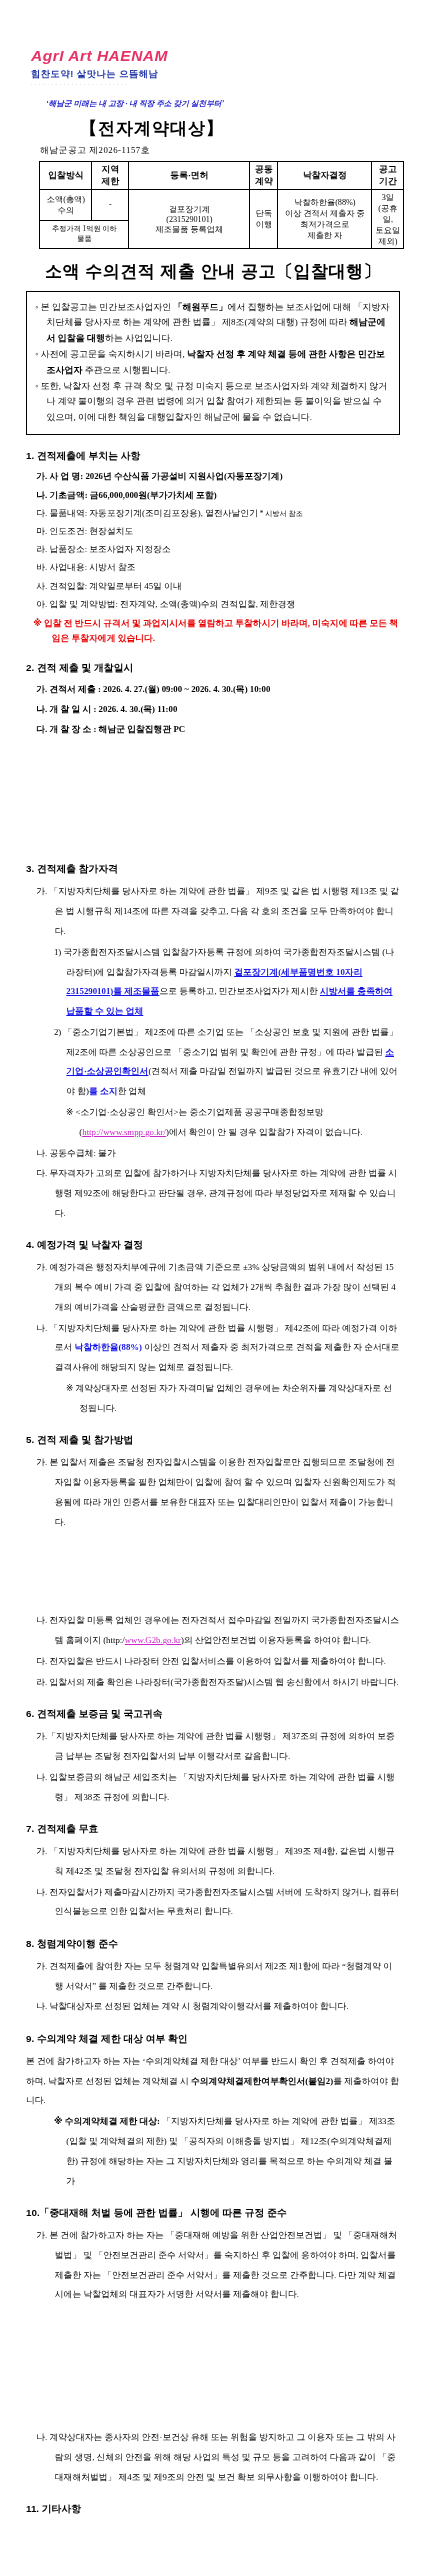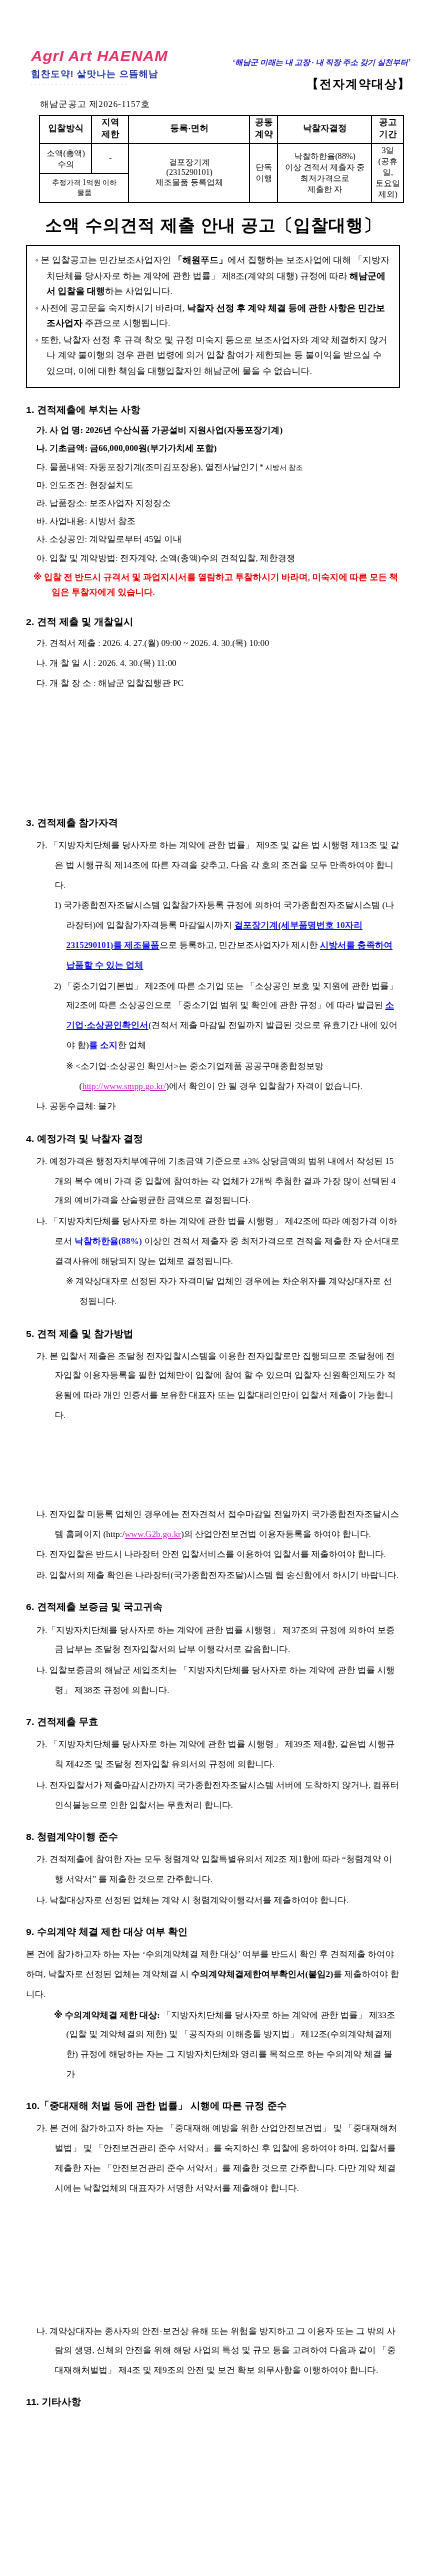--- a/index.html
+++ b/index.html
@@ -9,42 +9,42 @@
   .pre{white-space:pre-line;}
   .hang{padding-left:18.5px;text-indent:-18.5px;}
   .hang2{padding-left:30px;text-indent:-12.4px;}
   .hang3{padding-left:43px;text-indent:-13.4px;}
   .red{color:#e80000;font-weight:bold;}
   .blue{color:#1414e6;text-align:right;}
   .blueu{color:#1414e6;text-decoration:underline;font-weight:bold;}
   .mag{color:#cc22cc;text-decoration:underline;}
   .bold{font-weight:bold;}
   
-  .hdr{display:flex;justify-content:space-between;align-items:flex-start;padding:0 15.5px 0 31px;}
+  .hdr{display:flex;justify-content:center;align-items:flex-start;padding:0 15.5px 0 31px;flex-direction:column;}
   .logo1{color:#e73266;font-weight:bold;font-style:italic;font-size:15.5px;font-family:"Liberation Sans","DejaVu Sans",sans-serif;letter-spacing:0.5px;line-height:1.1;}
   .logo2{color:#2438a8;font-weight:bold;font-size:9.3px;font-family:"Liberation Sans","DejaVu Sans",sans-serif;margin-top:4.1px;letter-spacing:0.5px;}
   .logosub{font-size:3.6px;color:#666;margin-top:2.1px;letter-spacing:1px;}
-  .slogan{color:#2222cc;font-weight:bold;font-style:italic;font-size:7.7px;text-align:right;margin-top:11.3px;}
-  .etag{font-size:12px;font-weight:bold;text-align:right;margin-top:8.2px;letter-spacing:1px;}
+  .slogan{color:#2222cc;font-weight:bold;font-style:italic;font-size:7.7px;text-align:right;margin-top:11.3px;margin-left:15px;}
+  .etag{font-size:17px;font-weight:bold;text-align:right;margin-top:8.2px;letter-spacing:1px;}
   .docno{font-size:8.8px;margin:5.2px 0 4.1px 40px;letter-spacing:0.5px;}
   
   .itab{border-collapse:collapse;border:1.5px solid #000;table-layout:fixed;width:363px;margin-left:13.4px;font-size:8.2px;text-align:center;}
   .itab td{border:0.8px solid #000;padding:1.5px 1px;vertical-align:middle;}
   .itab .th{font-weight:bold;font-size:8.8px;}
   .itab .small{font-size:7.2px;}
   .mtitle{font-size:17px;font-weight:bold;text-align:center;letter-spacing:0.5px;margin-top:11.3px;font-family:"Liberation Sans","DejaVu Sans",sans-serif;}
   
   .nbox{border:1px solid #000;box-shadow:0 0 0 0.5px #fff inset;margin-top:8.2px;padding:6.2px 8.2px 7.2px 8.2px;font-size:9px;line-height:1.72;}
   .nbox .np{padding-left:11.3px;text-indent:-11.3px;margin:1px 0;}
   
   .sech{font-weight:bold;font-size:9.8px;margin:15.5px 0 6.2px 0;font-family:"Liberation Sans","DejaVu Sans",sans-serif;}
   .body17{font-size:8.8px;line-height:1.72;}
   .body17 .item{margin:3.1px 0 3.1px 10.3px;}
   .wide .item{line-height:2.25;margin:1px 0 1px 10.3px;}
-  .s2 .item{font-weight:normal;line-height:1.95;}
+  .s2 .item{font-weight:bold;line-height:1.95;}
   .note-red{margin:4.1px 0 0 7.2px;}
   .note-red2{margin:5.2px 0 0 25px;}
   .dashbox{border:0.5px dashed #888;margin:5.2px 15.5px 7.2px 24px;padding:3.1px 7.2px 5.2px 7.2px;}
   .dashtitle{text-align:center;font-weight:bold;font-size:9.5px;margin:1px 0 3.1px 0;}
   .dashbox .di{margin:3.1px 0 3.1px 5.2px;line-height:1.7;font-size:8.8px;}
 </style>
 </head>
 <body>
 
 <div class="sp" style="height:47px"></div>
@@ -118,41 +118,42 @@
   </div>
 
   <div class="sech">1. 견적제출에 부치는 사항</div>
   <div class="body17">
     <div class="item bold">가. 사 업 명: 2026년 수산식품 가공설비 지원사업(자동포장기계)</div>
     <div class="item bold">나. 기초금액: 금66,000,000원(부가가치세 포함)</div>
     <div class="item"><span>다. 물품내역: 자동포장기계(조미김포장용), 열전사날인기</span><span style="font-size:7.2px">  * 시방서 참조</span></div>
     <div class="item">마. 인도조건: 현장설치도</div>
     <div class="item">라. 납품장소: 보조사업자 지정장소</div>
     <div class="item">바. 사업내용: 시방서 참조</div>
-    <div class="item">사. 소상공인: 계약일로부터 45일 이내</div>
+    <div class="item">사. 견적입찰: 계약일로부터 45일 이내</div>
     <div class="item">아. 입찰 및 계약방법: 전자계약, 소액(총액)수의 견적입찰, 제한경쟁</div>
     <div class="red hang note-red">※ 입찰 전 반드시 규격서 및 과업지시서를 열람하고 투찰하시기 바라며, 미숙지에 따른 모든 책임은 투찰자에게 있습니다.</div>
   </div>
 
   <div class="sech">2. 견적 제출 및 개찰일시</div>
   <div class="body17 s2">
     <div class="item">가. 견적서 제출 : 2026. 4. 27.(월) 09:00  ~  2026. 4. 30.(목) 10:00</div>
     <div class="item">나. 개 찰 일 시 : 2026. 4. 30.(목) 11:00</div>
     <div class="item">다. 개 찰 장 소 : 해남군 입찰집행관 PC</div>
   </div>
 
   <div class="sp" style="height:106px"></div>
 
   <div class="sech">3. 견적제출 참가자격</div>
   <div class="body17 wide">
     <div class="item hang">가. 「지방자치단체를 당사자로 하는 계약에 관한 법률」 제9조 및 같은 법 시행령 제13조 및 같은 법 시행규칙 제14조에 따른 자격을 갖추고, 다음 각 호의 조건을 모두 만족하여야 합니다.</div>
     <div class="item hang2"><span>1) 국가종합전자조달시스템 입찰참가자등록 규정에 의하여 국가종합전자조달시스템 (나라장터)에 입찰참가자격등록 마감일시까지 </span><span class="blueu">겉포장기계(세부품명번호 10자리 2315290101)를 제조물품</span><span>으로 등록하고, 민간보조사업자가 제시한 </span><span class="blueu">시방서를 충족하여 납품할 수 있는 업체</span></div>
     <div class="item hang2"><span>2) 「중소기업기본법」 제2조에 따른 소기업 또는 「소상공인 보호 및 지원에 관한 법률」 제2조에 따른 소상공인으로 「중소기업 범위 및 확인에 관한 규정」에 따라 발급된 </span><span class="blueu">소기업·소상공인확인서</span><span>(견적서 제출 마감일 전일까지 발급된 것으로 유효기간 내에 있어야 함)</span><span class="blue bold">를 소지</span><span>한 업체</span></div>
     <div class="item hang3"><span>※ &lt;소기업·소상공인 확인서&gt;는 중소기업제품 공공구매종합정보망 (</span><span class="mag">http://www.smpp.go.kr/</span><span>)에서 확인이 안 될 경우 입찰참가 자격이 없습니다.</span></div>
     <div class="item hang">나. 공동수급체: 불가</div>
+    <div class="item hang">다. 무자격자가 고의로 입찰에 참가하거나 지방자치단체를 당사자로 하는 계약에 관한 법률 시행령 제92조에 해당한다고 판단될 경우, 관계규정에 따라 부정당업자로 제재할 수 있습니다.</div>
   </div>
 
   <div class="sech">4. 예정가격 및 낙찰자 결정</div>
   <div class="body17 wide">
     <div class="item hang">가. 예정가격은 행정자치부예규에 기초금액 기준으로 ±3% 상당금액의 범위 내에서 작성된 15개의 복수 예비 가격 중 입찰에 참여하는 각 업체가 2개씩 추첨한 결과 가장 많이 선택된 4개의 예비가격을 산술평균한 금액으로 결정됩니다.</div>
     <div class="item hang"><span>나. 「지방자치단체를 당사자로 하는 계약에 관한 법률 시행령」 제42조에 따라 예정가격 이하로서 </span><span class="blue bold">낙찰하한율(88%)</span><span> 이상인 견적서 제출자 중 최저가격으로 견적을 제출한 자 순서대로 결격사유에 해당되지 않는 업체로 결정됩니다.</span></div>
     <div class="item hang3">※ 계약상대자로 선정된 자가 자격미달 업체인 경우에는 차순위자를 계약상대자로 선정됩니다.</div>
   </div>
 
   <div class="sech">5. 견적 제출 및 참가방법</div>

